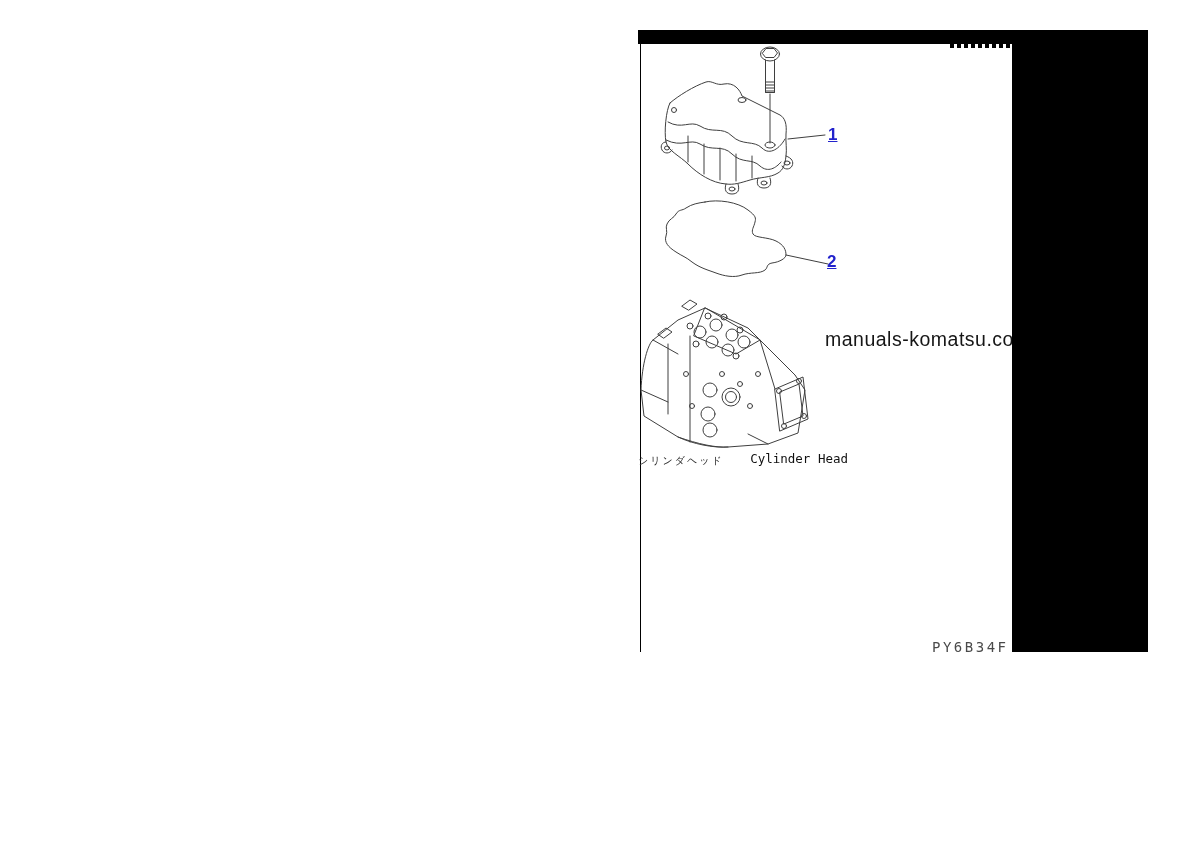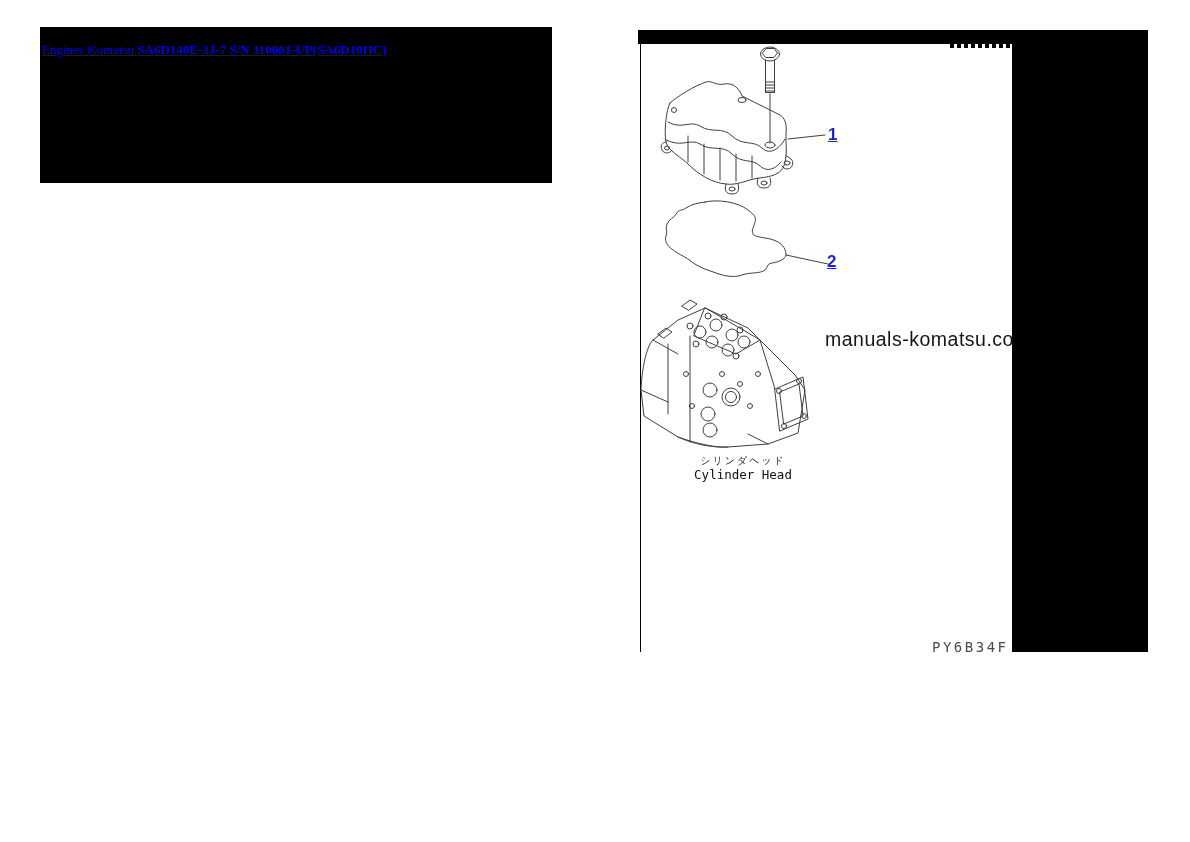--- a/index.html
+++ b/index.html
@@ -33,43 +33,36 @@
 
   .callout { position:absolute; color:#2222cc; font-weight:bold; font-size:17px;
              line-height:17px; cursor:pointer; font-family:"Liberation Sans",sans-serif; }
   .callout-1 { left:190px; top:82px; }
   .callout-2 { left:189px; top:209px; }
 
   .watermark { position:absolute; left:187px; top:284px; white-space:nowrap;
                color:#161616; font-size:19.5px; letter-spacing:0.5px;
                font-family:"Liberation Sans", sans-serif; }
 
-  .caption-jp { position:absolute; left:0; top:410px; width:210px; text-align:center;
+  .caption-jp { position:absolute; left:0; top:410px; width:210px; 
                 color:#2b2b2b; font-size:10px; letter-spacing:2px;
                 font-family:"DejaVu Sans", sans-serif; }
-  .caption-en { position:absolute; left:0; top:423px; width:210px; text-align:center;
+  .caption-en { position:absolute; left:0; top:407px; width:210px; text-align:right;
                 color:#111111; font-size:12.5px;
                 font-family:"DejaVu Sans Mono", monospace; }
 
   .plate-code { position:absolute; left:294px; top:595px; color:#4a4a4a;
                 font-size:14px; letter-spacing:2.5px;
                 font-family:"DejaVu Sans Mono", monospace; }
 </style>
 </head>
 <body>
 
 <div id="root">
 
-  <div class="header-panel">
-    <a class="engine-link" href="#">
-      <span class="prefix">Engines Komatsu</span>
-      <span> </span>
-      <span class="detail">SA6D140E-3J-7 S/N 110001-UP(SA6D10HC)</span>
-    </a>
-  </div>
 
   <div class="scan-container">
     <div class="crop-remnant"></div>
 
     <div class="scan-page">
       <div class="page-left-border"></div>
 
       <svg class="diagram-svg" width="372" height="608" viewBox="0 0 372 608">
 
         <g>

